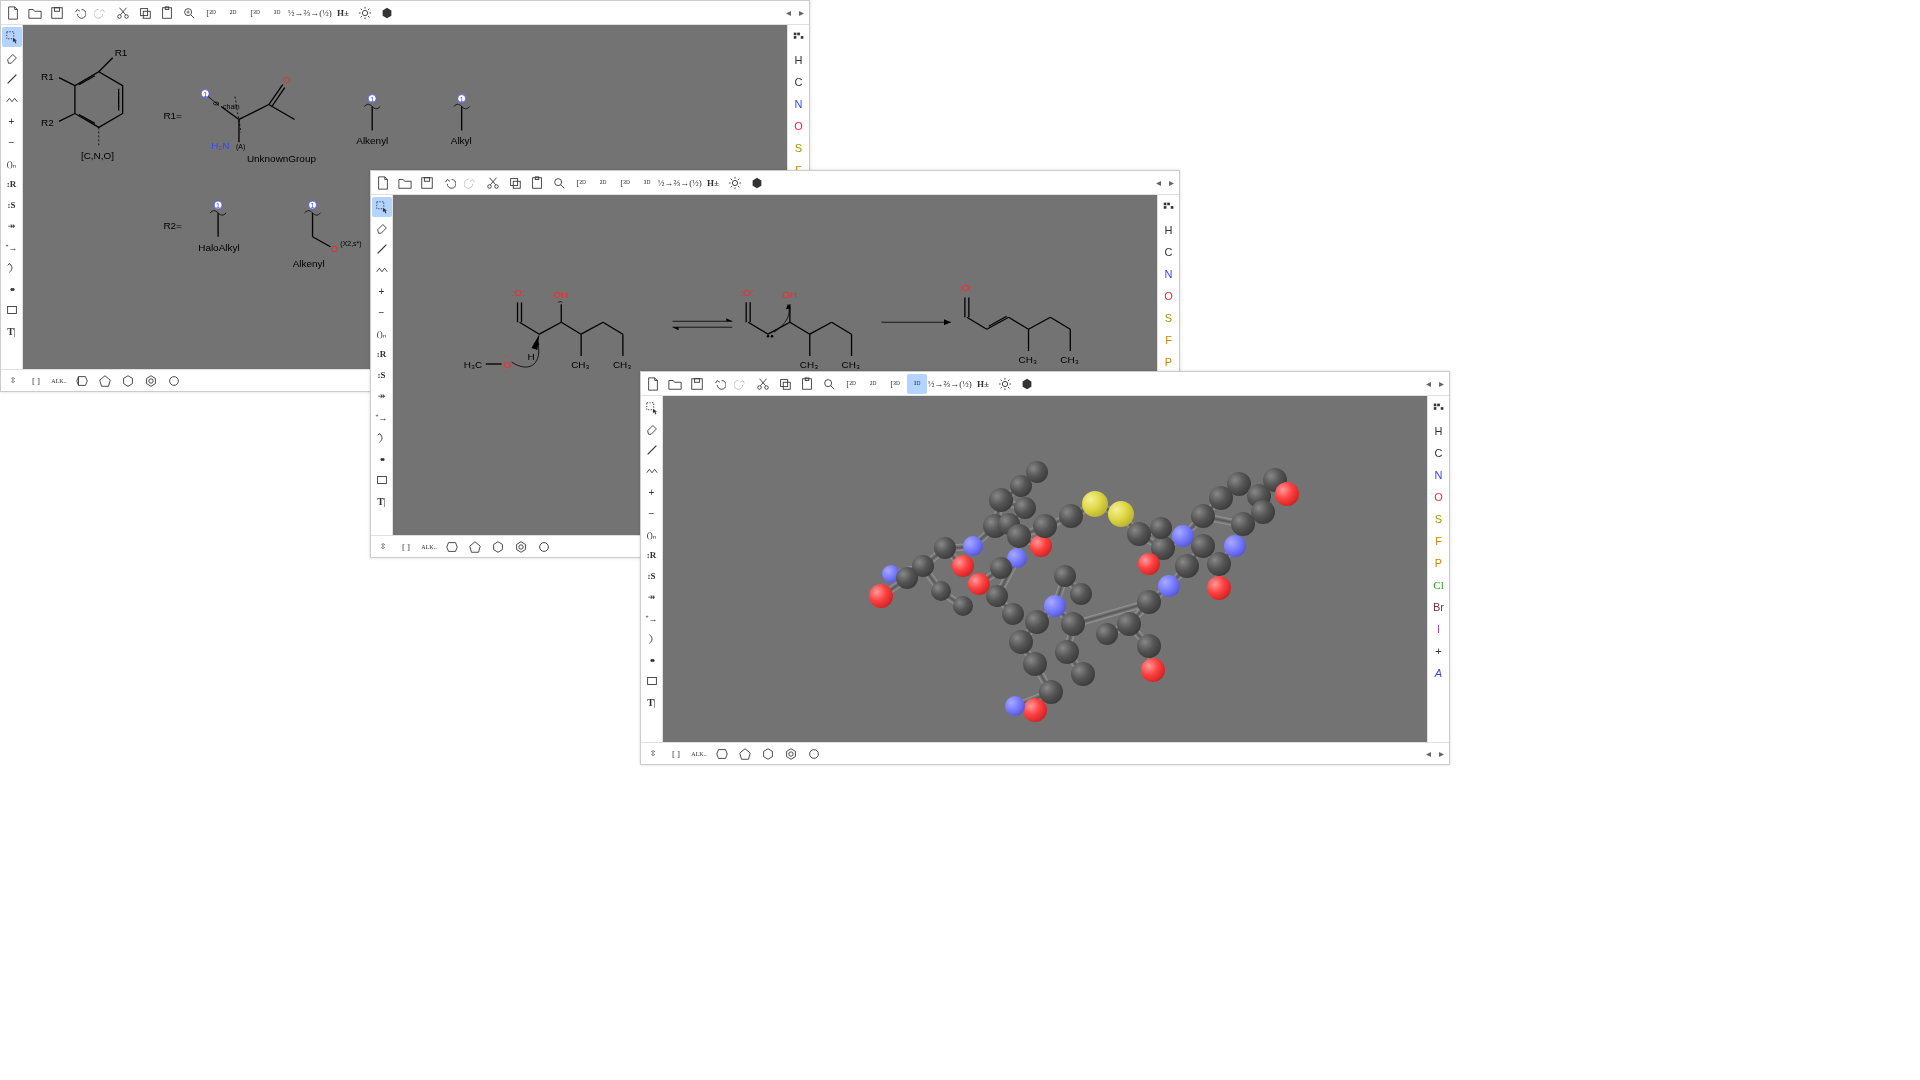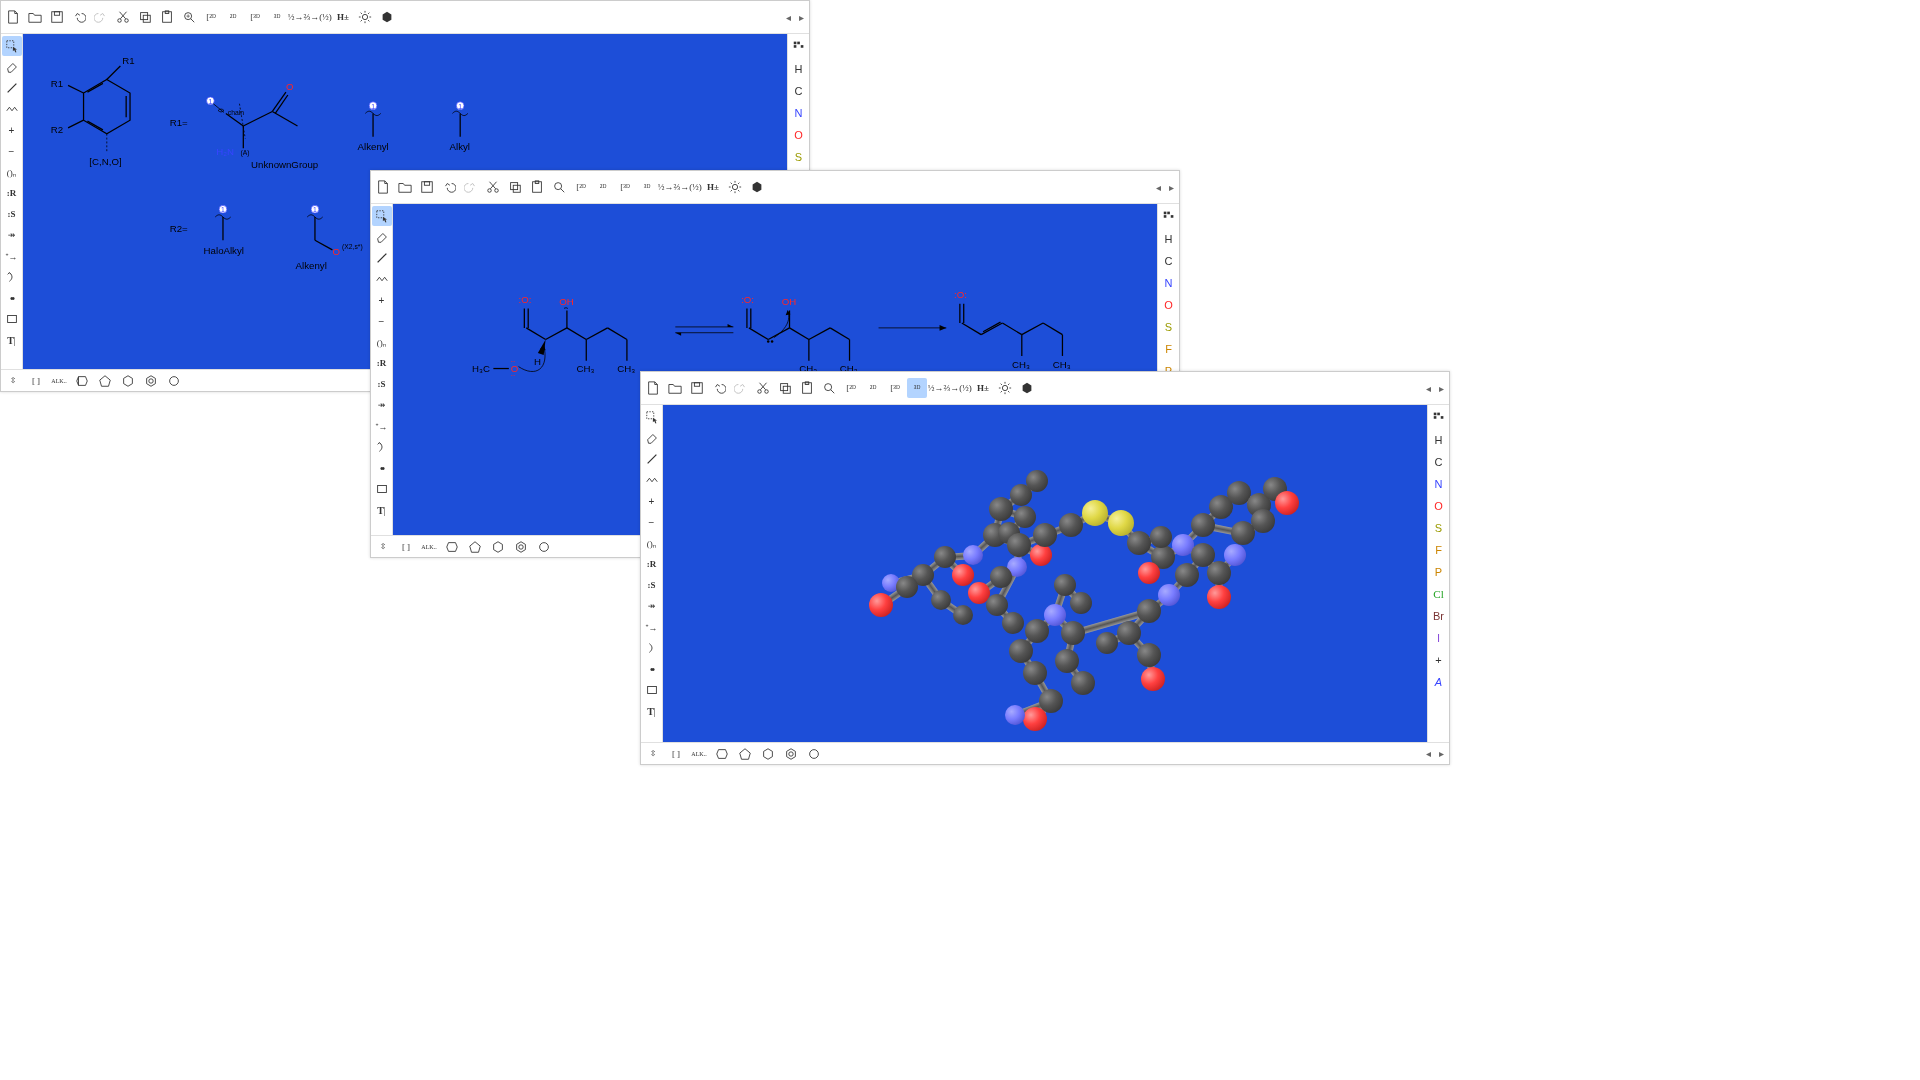--- a/index.html
+++ b/index.html
@@ -18,21 +18,21 @@
     border: 1px solid #ccc;
     display: flex;
     flex-direction: column;
     box-shadow: 0 0 3px rgba(0,0,0,0.15);
   }
   .toolbar-top {
     display: flex;
     align-items: center;
     height: 24px;
     border-bottom: 1px solid #e0e0e0;
-    padding: 16px 2px;
+    padding: 8px 2px;
     gap: 2px;
   }
   .tb-btn {
     width: 20px;
     height: 20px;
     display: flex;
     align-items: center;
     justify-content: center;
     cursor: pointer;
     font-size: 10px;
@@ -63,21 +63,21 @@
     border-left: 1px solid #e0e0e0;
     display: flex;
     flex-direction: column;
     align-items: center;
     padding: 2px 0;
     gap: 4px;
   }
   .canvas-area {
     flex: 1;
     position: relative;
-    background: #1d4ed8;
+    background: #737373;
     overflow: hidden;
   }
   .toolbar-bottom {
     height: 22px;
     border-top: 1px solid #e0e0e0;
     display: flex;
     align-items: center;
     padding: 0 2px;
     gap: 3px;
   }

